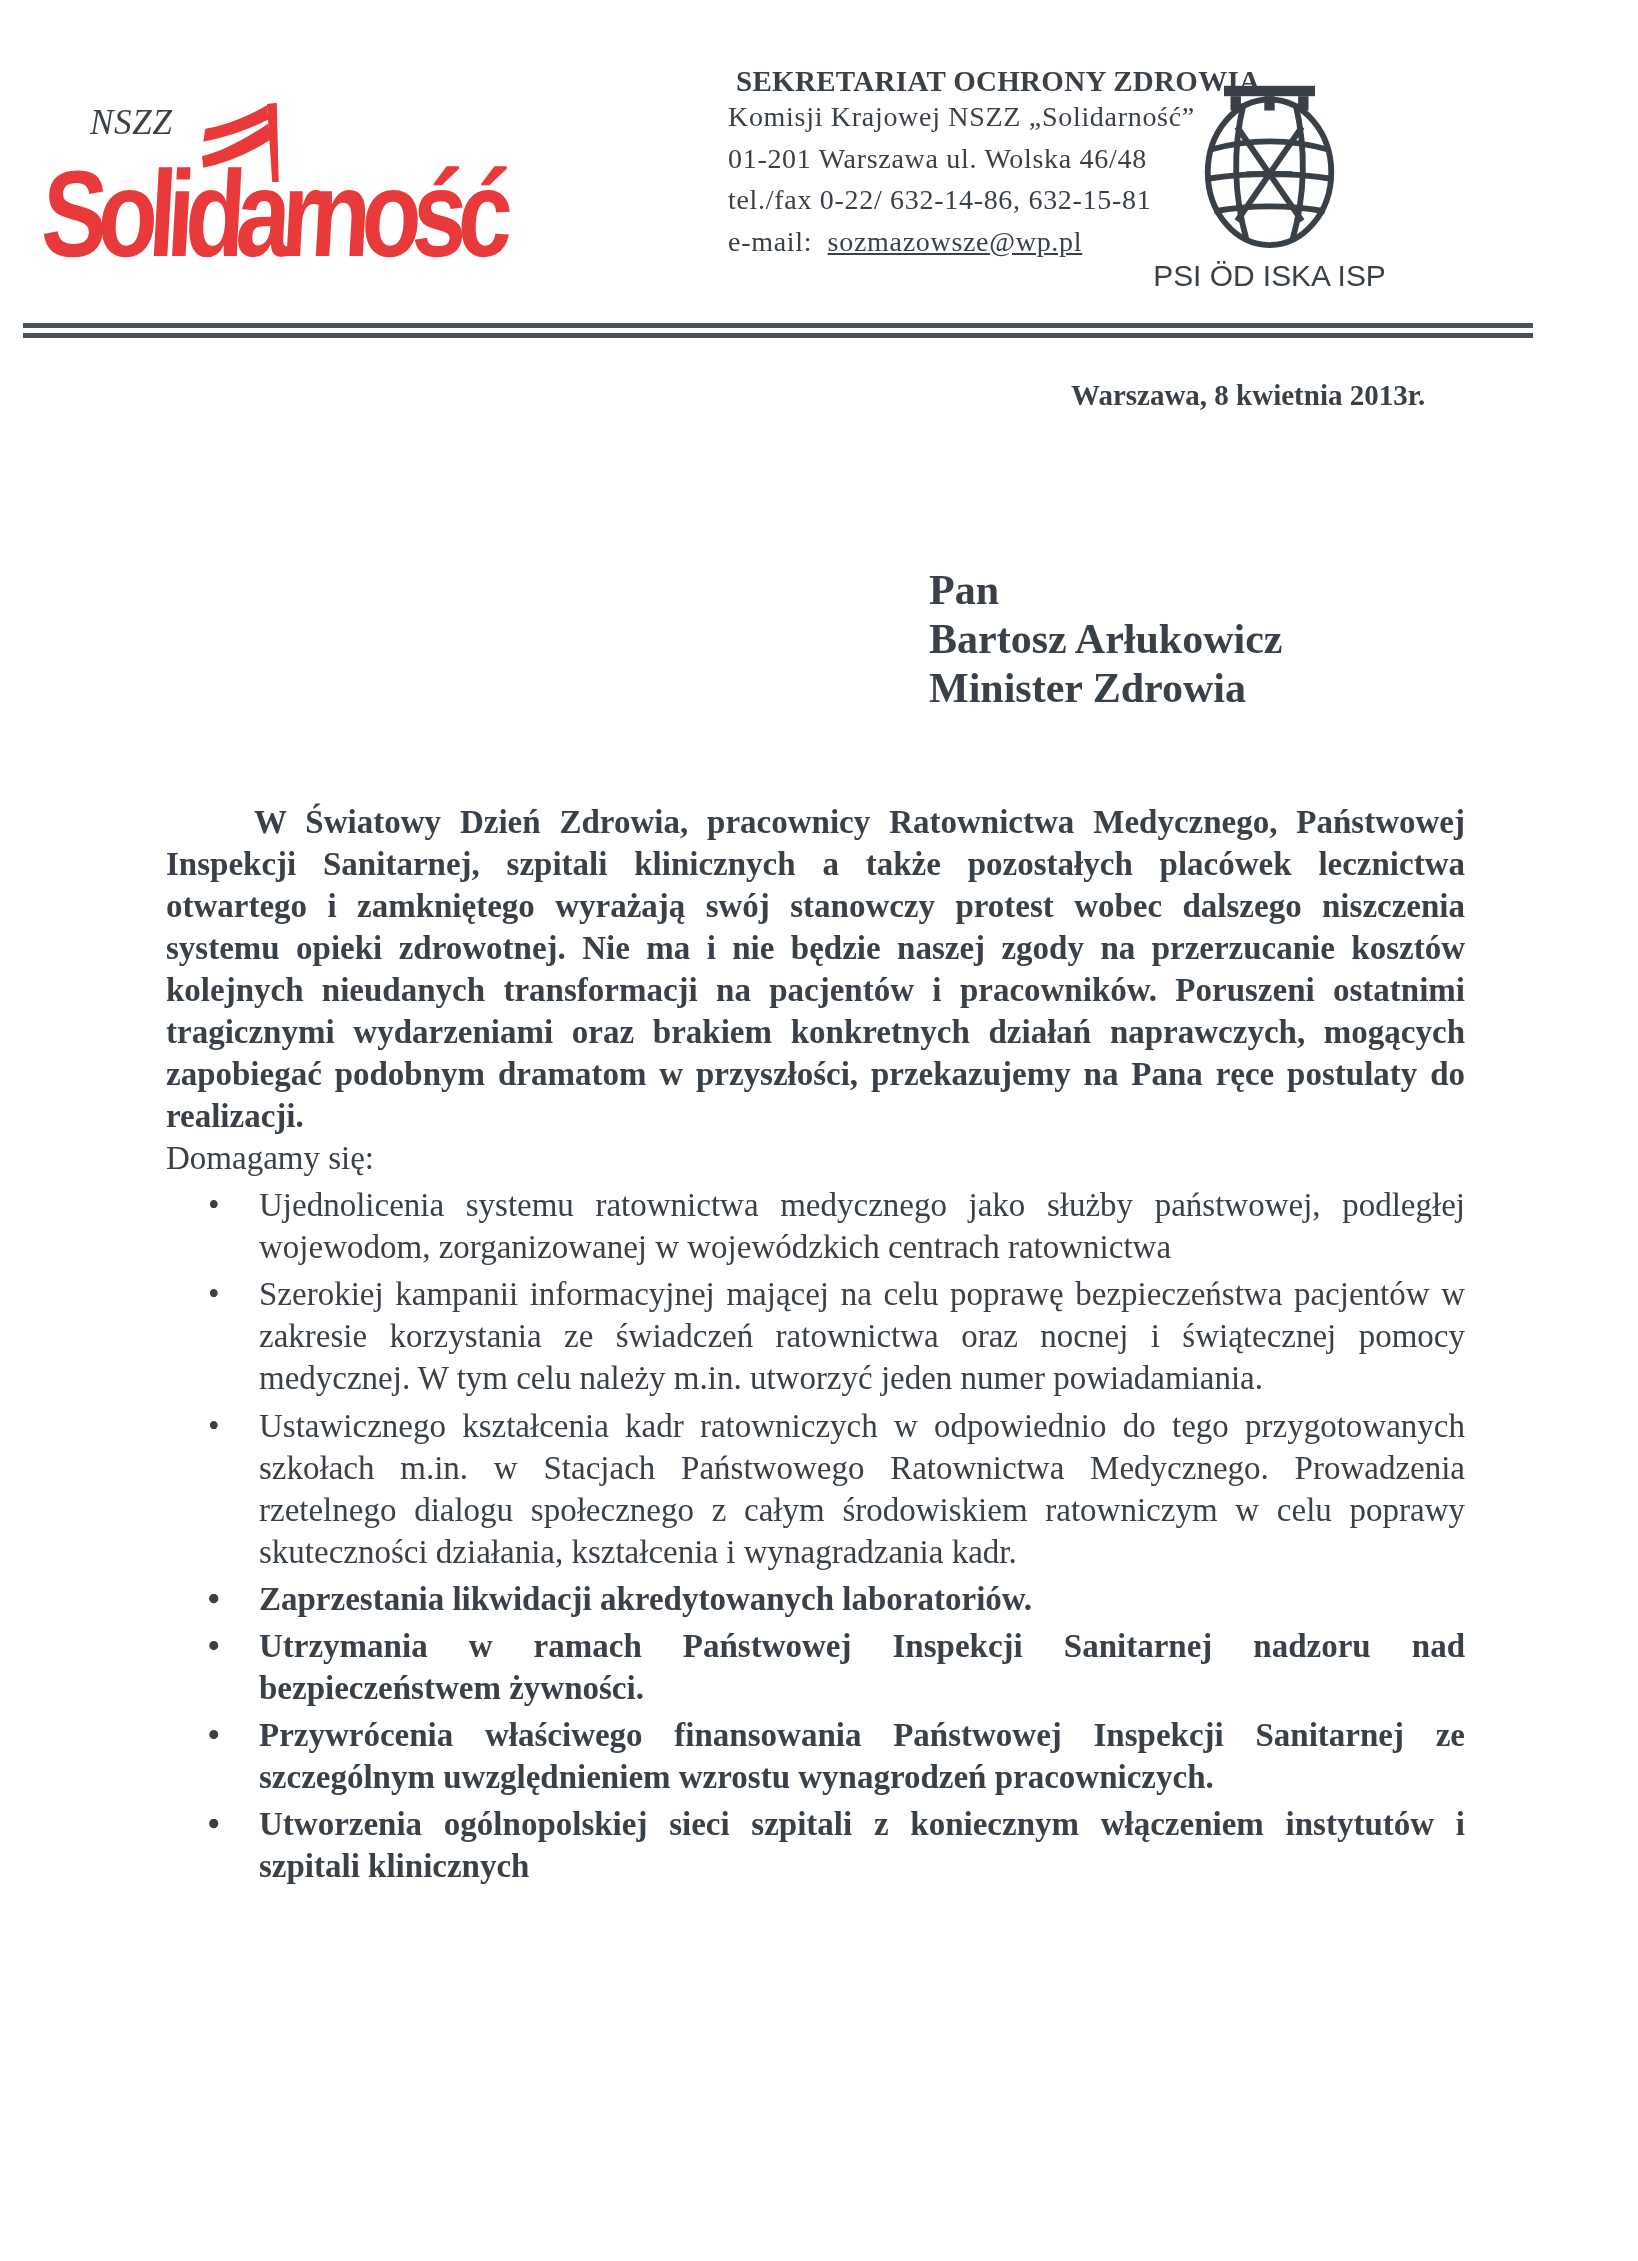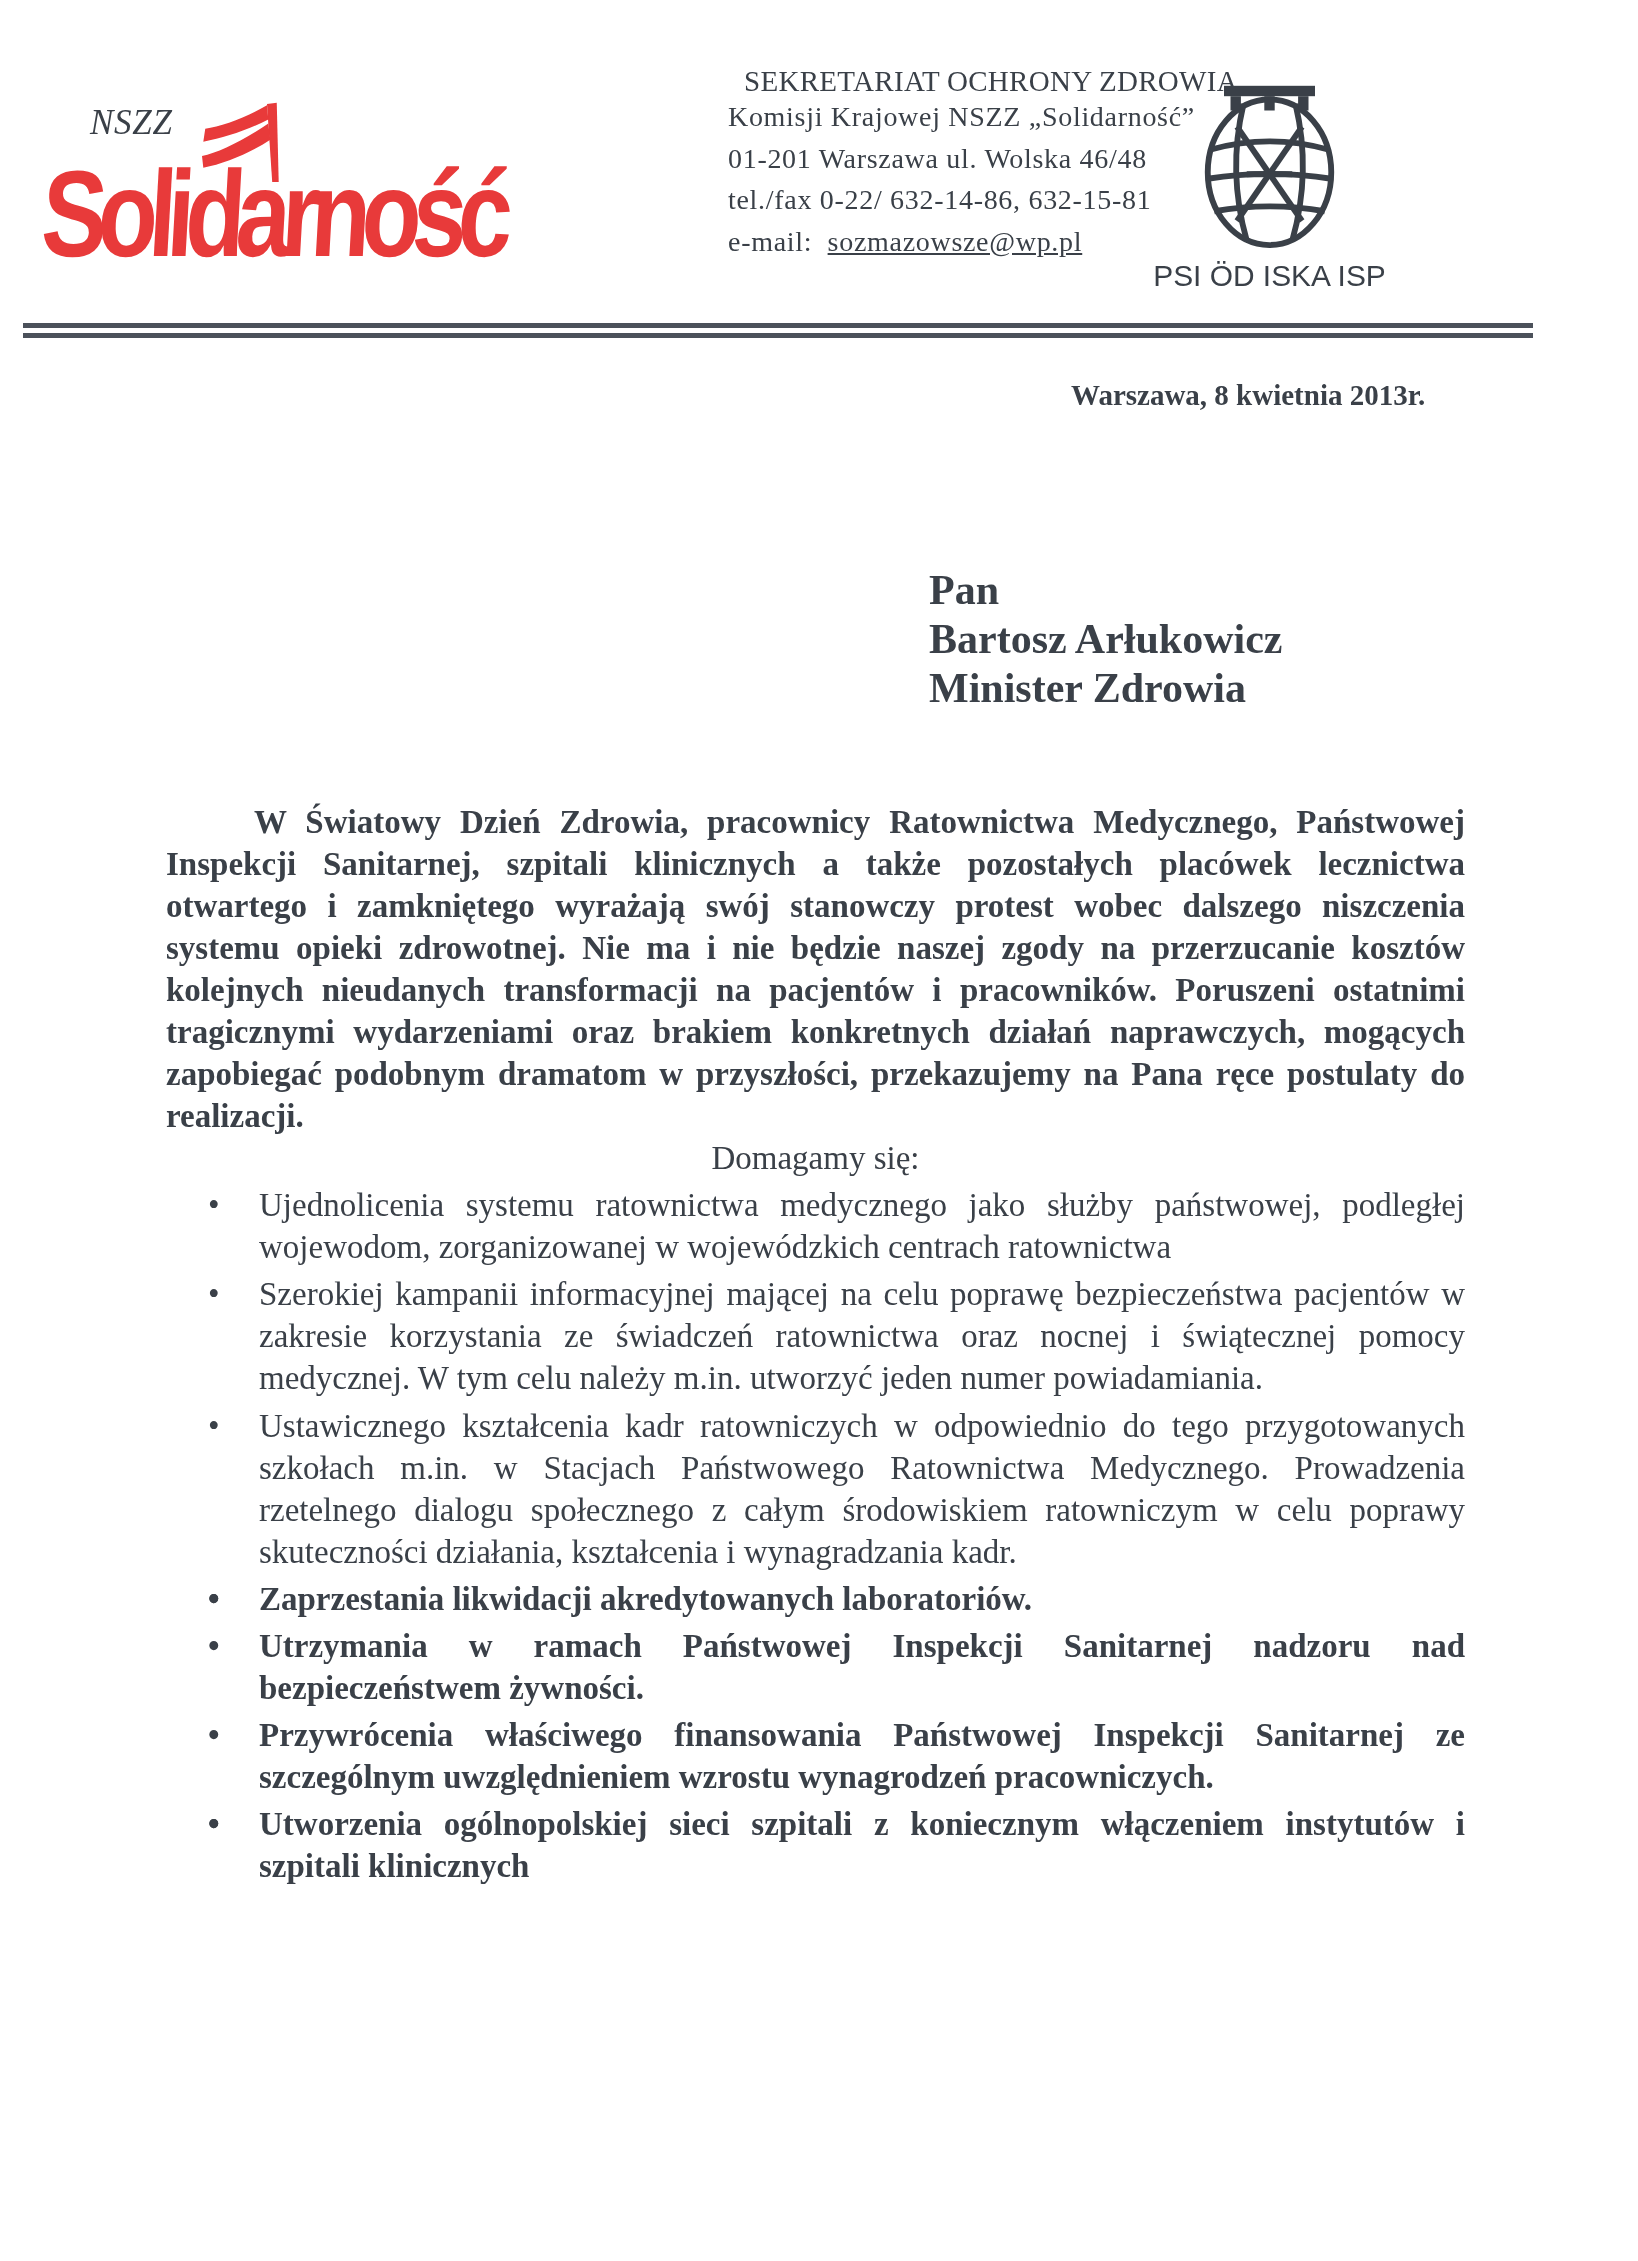--- a/index.html
+++ b/index.html
@@ -4,35 +4,35 @@
 <style>
   html, body { margin: 0; padding: 0; background: #ffffff; }
   body { width: 1638px; height: 2261px; position: relative; overflow: hidden; color: #3a4048; font-family: "Liberation Serif", serif; }
   .abs { position: absolute; }
 
   
   .nszz { left: 90px; top: 103px; font-size: 35px; font-style: italic; letter-spacing: 0.7px; color: #3a4048; }
   .logo { left: 52px; top: 91px; width: 378px; height: 169px; }
   .logo-word { left: 46px; top: 143px; font-family: "Liberation Sans", sans-serif; font-weight: bold; font-size: 98px; color: #e83a3a; letter-spacing: -9px; transform: scaleY(1.25) skewX(-4deg); transform-origin: left top; }
   .head-block { left: 233px; top: 65px; }
-  .head-title { position: absolute; left: 16px; top: 0; white-space: nowrap; font-weight: normal; font-size: 29px; color: #3a4048; letter-spacing: 0.3px; }
+  .head-title { position: absolute; left: 8px; top: 0; white-space: nowrap; font-weight: bold; font-size: 29px; color: #3a4048; letter-spacing: 0.3px; }
   .head-line { position: absolute; left: 0; white-space: nowrap; font-size: 28px; color: #3a4048; letter-spacing: 0.7px; }
   .head-line a { color: #3a4048; text-decoration: underline; margin-top: 26px; }
   .emblem { left: 1133px; top: 65px; width: 273px; height: 234px; }
 
   .rule { left: 23px; width: 1510px; height: 4.6px; background: #4b515a; }
 
   
   .date { left: 1071px; top: 379px; font-size: 29px; font-weight: bold; color: #3a4048; white-space: nowrap; }
   .addr { left: 929px; font-size: 42px; font-weight: bold; color: #3a4048; white-space: nowrap; }
 
   
   .body { left: 166px; top: 801px; width: 1299px; font-size: 33px; line-height: 42px; color: #3a4048; text-align: justify; }
   .body .para { text-indent: 88px; margin: 0; font-weight: bold; }
-  .body .demand { margin: 0; text-align: center; }
+  .body .demand { margin: 0; text-align: left; }
   ul.postulates { list-style: none; margin: 0; padding: 0; }
   ul.postulates li { position: relative; padding-left: 93px; text-align: justify; margin-top: 5.2px; }
   ul.postulates li .bullet { position: absolute; left: 42px; top: 0; }
   ul.postulates li.bold { font-weight: bold; }
 </style>
 </head>
 <body>
 
 <div class="abs logo">
   <svg width="378" height="169" viewBox="0 0 580 260" style="position:absolute;left:0;top:0">

